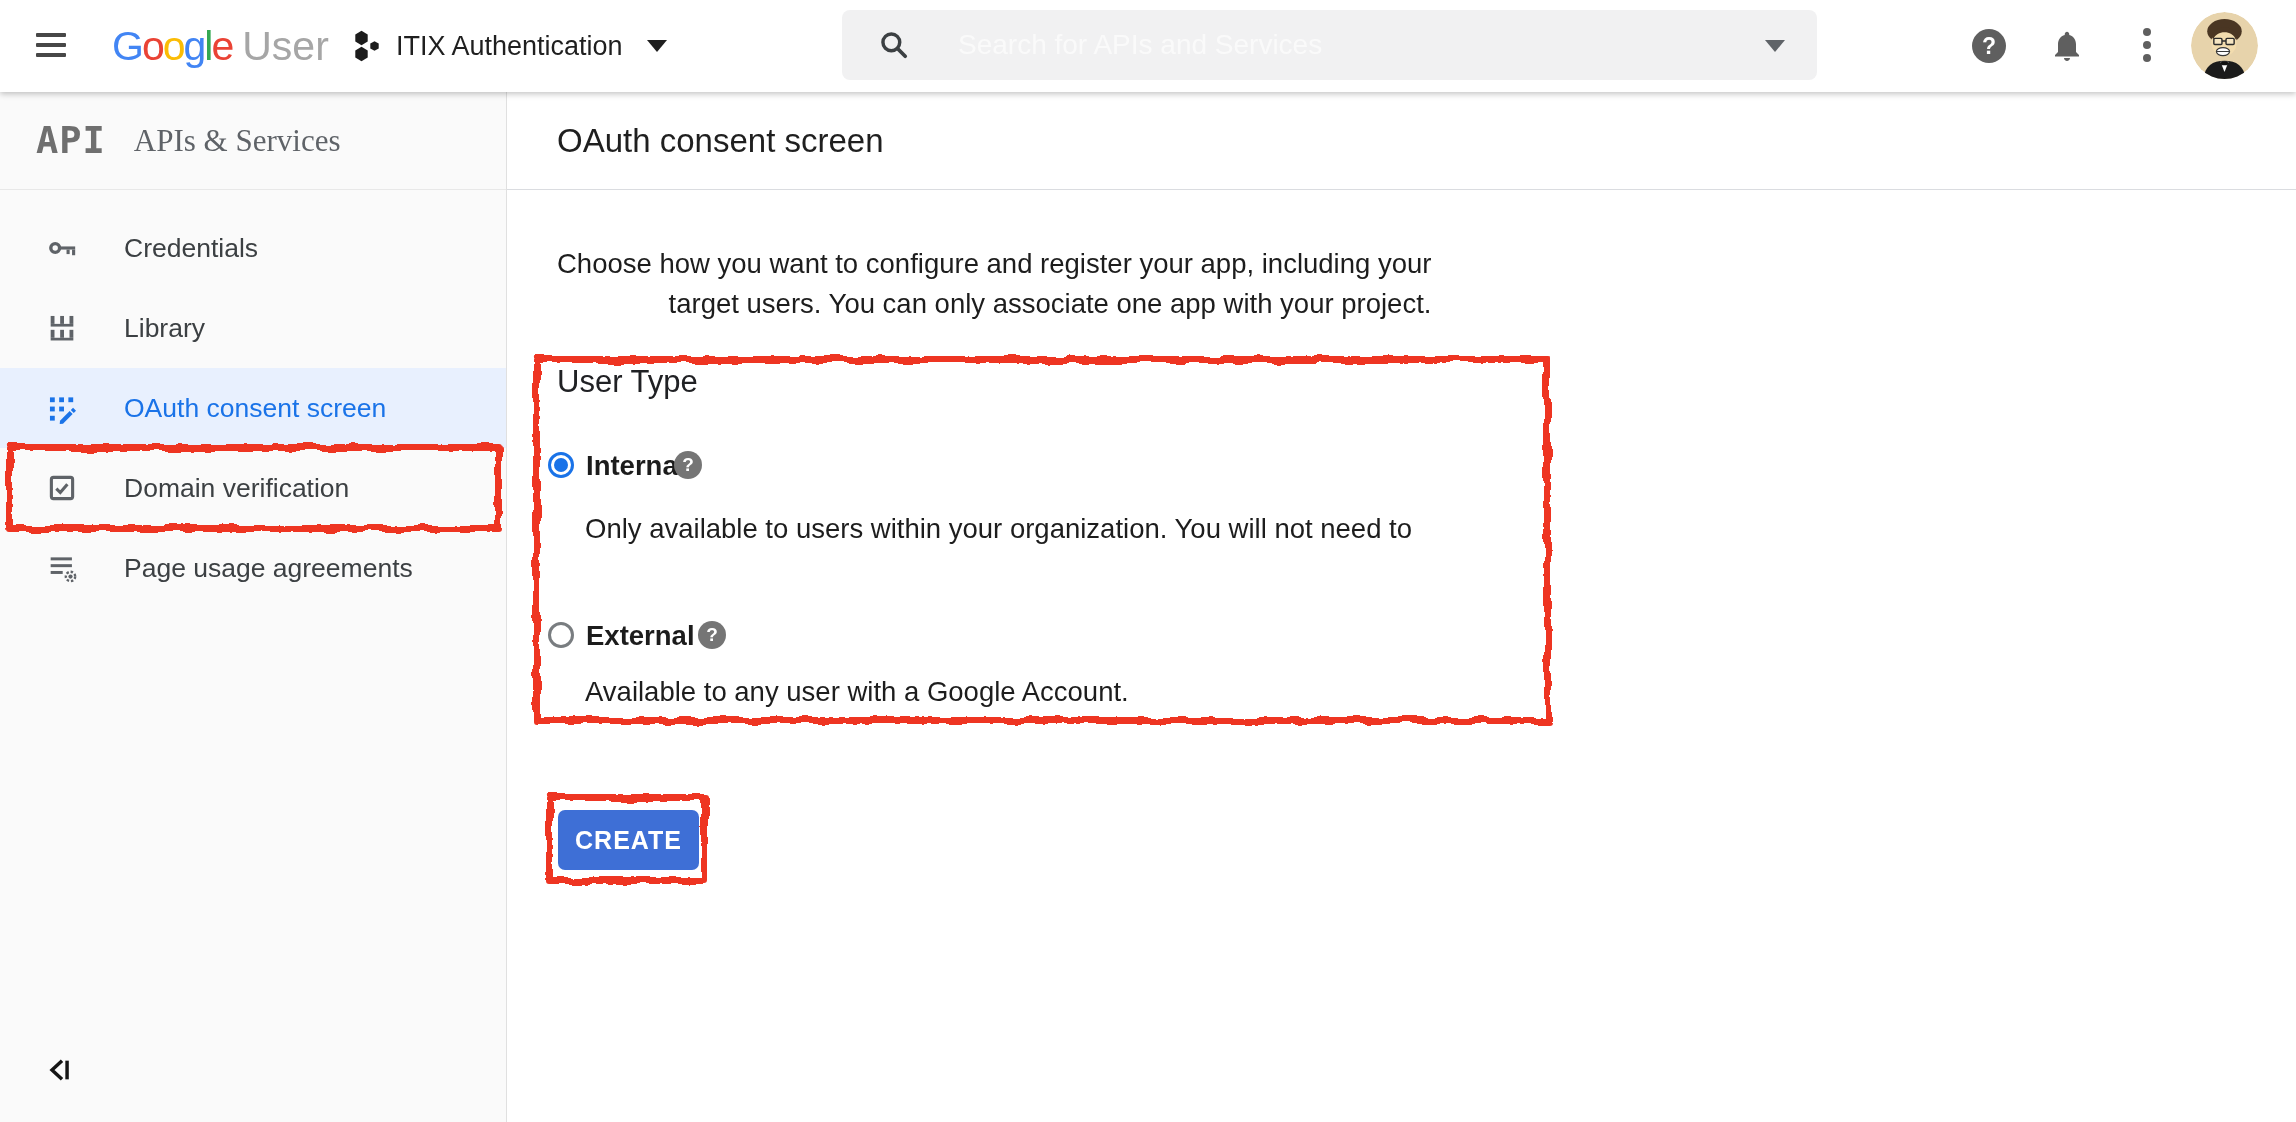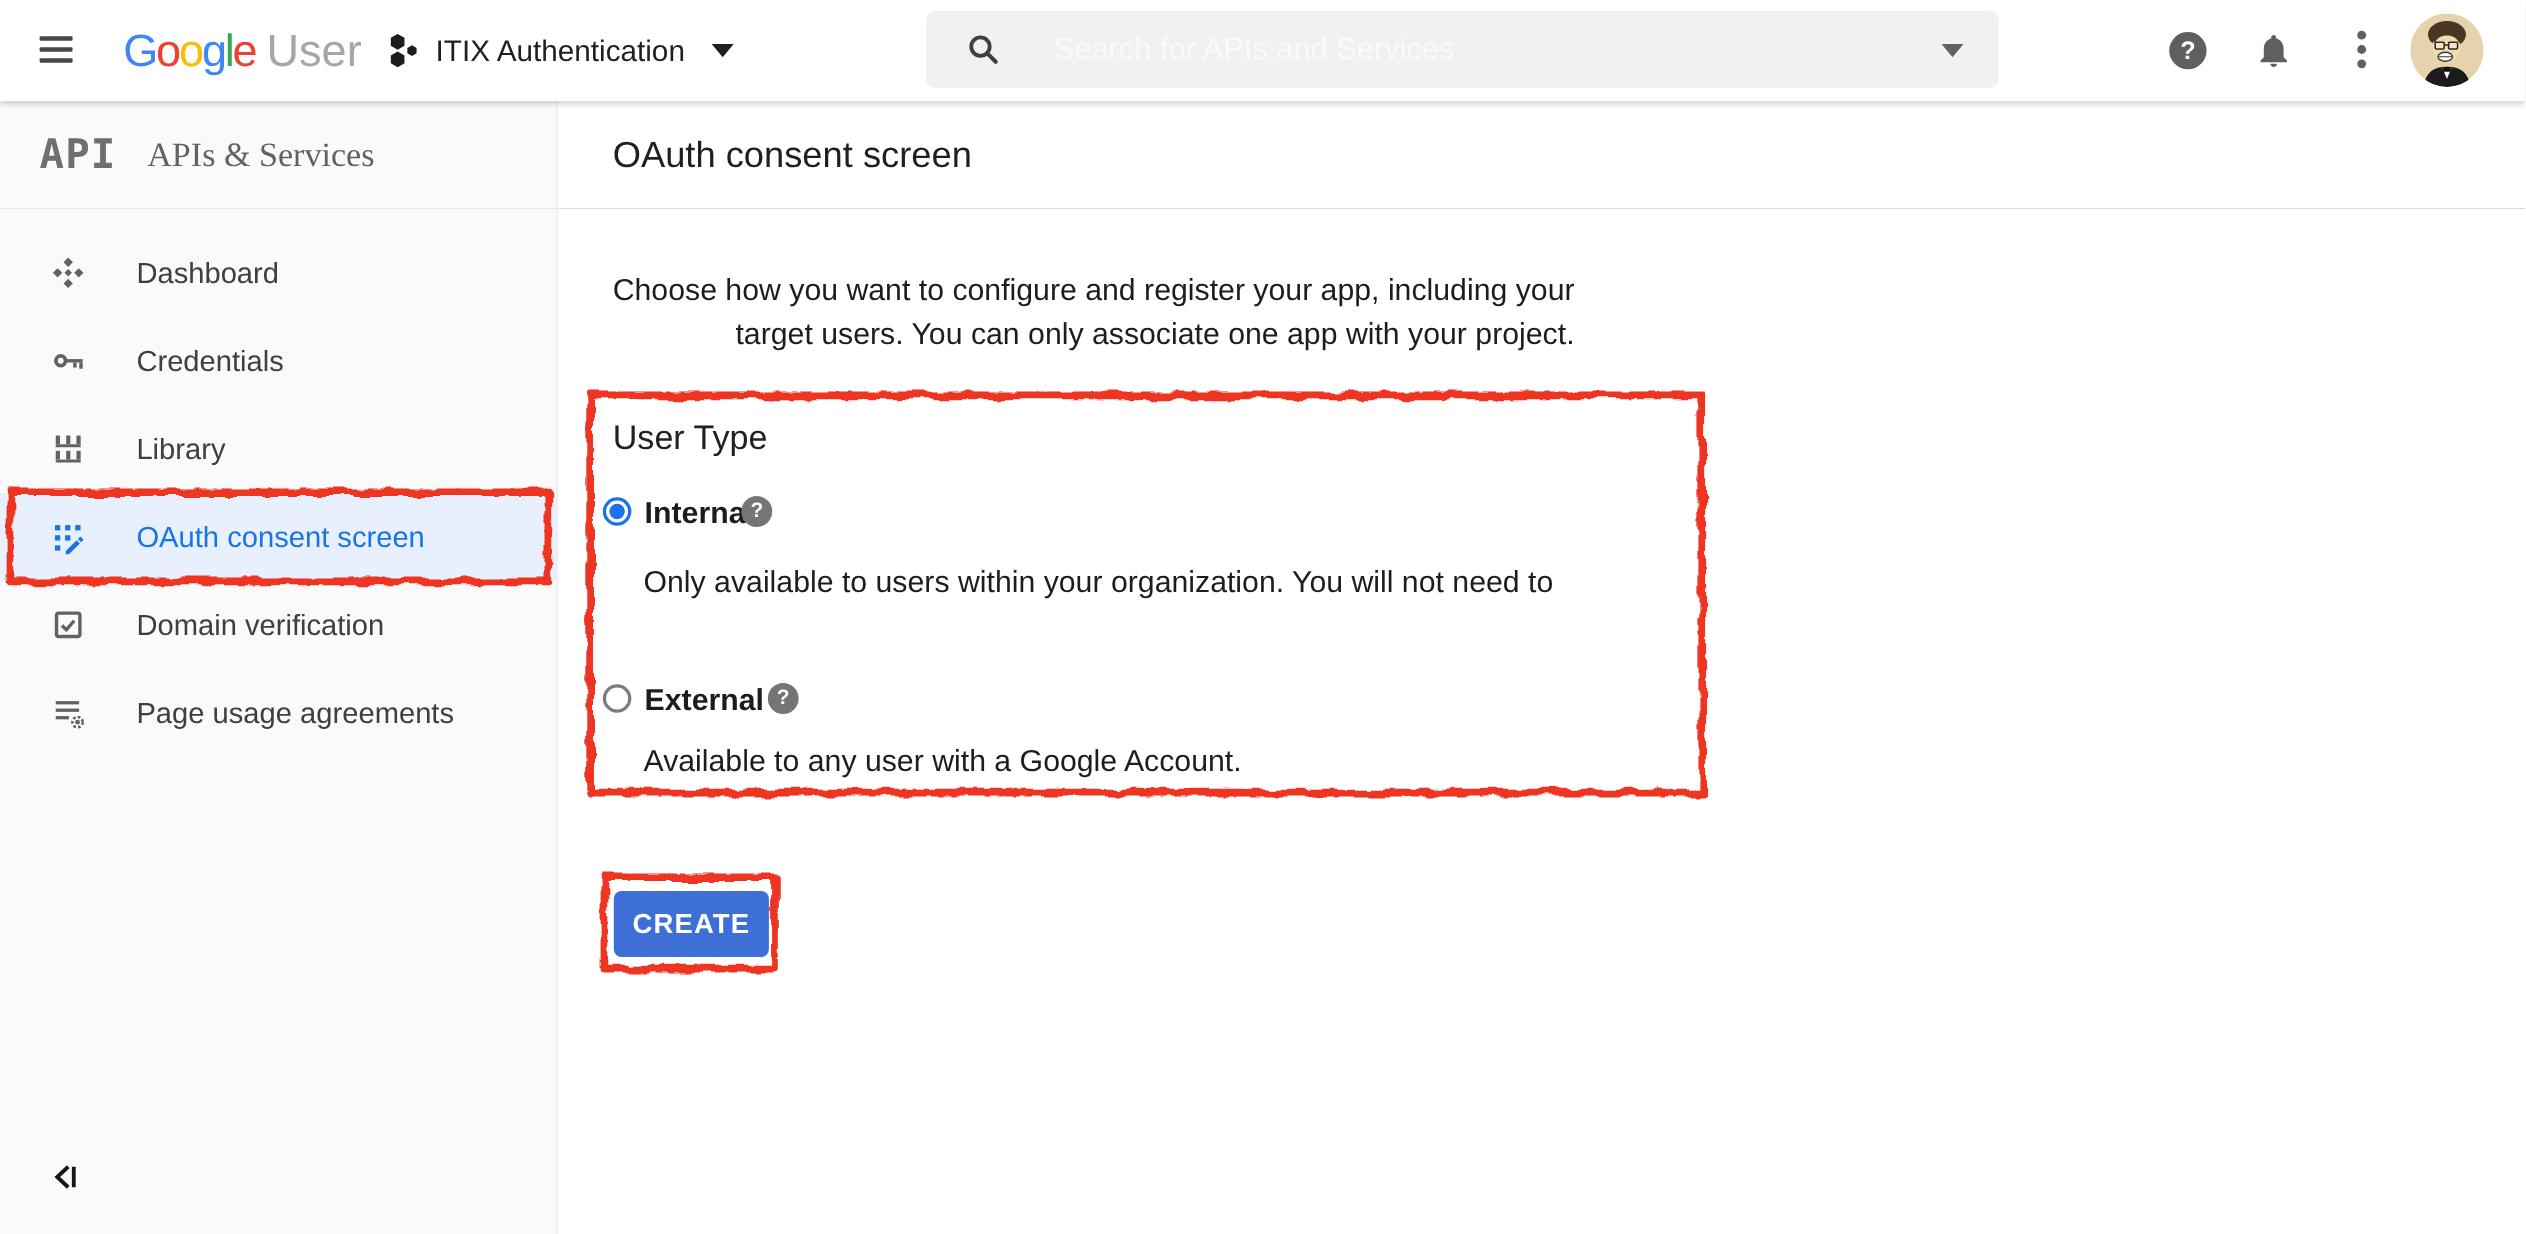--- a/index.html
+++ b/index.html
@@ -52,21 +52,21 @@
   .nav-item.active{background:#e8f0fe;}
   .nav-item.active .nlabel{color:#1a73e8;}
   .collapse-btn{position:absolute;left:44px;top:962px;cursor:pointer;}
 
   
   #main{position:absolute;left:507px;top:92px;width:1789px;height:1030px;background:#fff;}
   .main-header{height:97px;border-bottom:1px solid #dadce0;display:flex;align-items:center;}
   .page-title{margin-left:50px;font-size:33px;color:#1f1f1f;}
   .intro{position:absolute;left:50px;top:152px;font-size:27.5px;line-height:40px;color:#1d1d1d;}
   .intro span{display:block;text-align:right;}
-  .ut-heading{position:absolute;left:50px;top:272px;font-size:31px;color:#202124;margin-top:16px;}
+  .ut-heading{position:absolute;left:50px;top:272px;font-size:31px;color:#202124;}
   .radio{position:absolute;width:26px;height:26px;border-radius:50%;box-sizing:border-box;cursor:pointer;}
   .radio.sel{border:3px solid #1a73e8;}
   .radio.sel::after{content:"";position:absolute;left:3px;top:3px;width:14px;height:14px;
         border-radius:50%;background:#1a73e8;}
   .radio.unsel{border:3px solid #797d80;}
   .opt-label{position:absolute;font-size:27.5px;font-weight:bold;color:#1c1c1c;cursor:pointer;}
   .qmark{position:absolute;width:28px;height:28px;border-radius:50%;background:#757575;color:#fff;
         font-size:19px;font-weight:bold;display:flex;align-items:center;justify-content:center;cursor:pointer;}
   .opt-desc{position:absolute;left:78px;font-size:27.5px;line-height:40px;color:#1d1d1d;}
   .opt-desc span{display:block;}
@@ -164,32 +164,20 @@
   </div>
 
   <div id="sidebar">
     <div class="sb-header">
       <span class="api-code">API</span>
       <span class="sb-title">APIs &amp; Services</span>
     </div>
 
     <div class="nav">
 
-      <div class="nav-item">
-        <span class="nicon">
-          <svg width="34" height="34" viewBox="0 0 24 24" fill="#5f6368">
-            <path d="M12 2.2 15 5.2 12 8.2 9 5.2Z"></path>
-              <path d="M2.2 12 5.2 9 8.2 12 5.2 15Z"></path>
-            <path d="M15.8 12 18.8 9 21.8 12 18.8 15Z"></path>
-              <path d="M12 15.8 15 18.8 12 21.8 9 18.8Z"></path>
-            <path d="M12 9.6 14.4 12 12 14.4 9.6 12Z"></path>
-          </svg>
-        </span>
-        <span class="nlabel">Dashboard</span>
-      </div>
 
       <div class="nav-item">
         <span class="nicon">
           <svg width="34" height="34" viewBox="0 0 24 24">
             <circle cx="7.2" cy="12" r="3.1" fill="none" stroke="#5f6368" stroke-width="2.4"></circle>
             <rect x="10.3" y="10.9" width="11" height="2.2" fill="#5f6368"></rect>
             <rect x="15.2" y="13.1" width="2.2" height="3.2" fill="#5f6368"></rect>
             <rect x="19.1" y="13.1" width="2.2" height="4" fill="#5f6368"></rect>
           </svg>
         </span>

